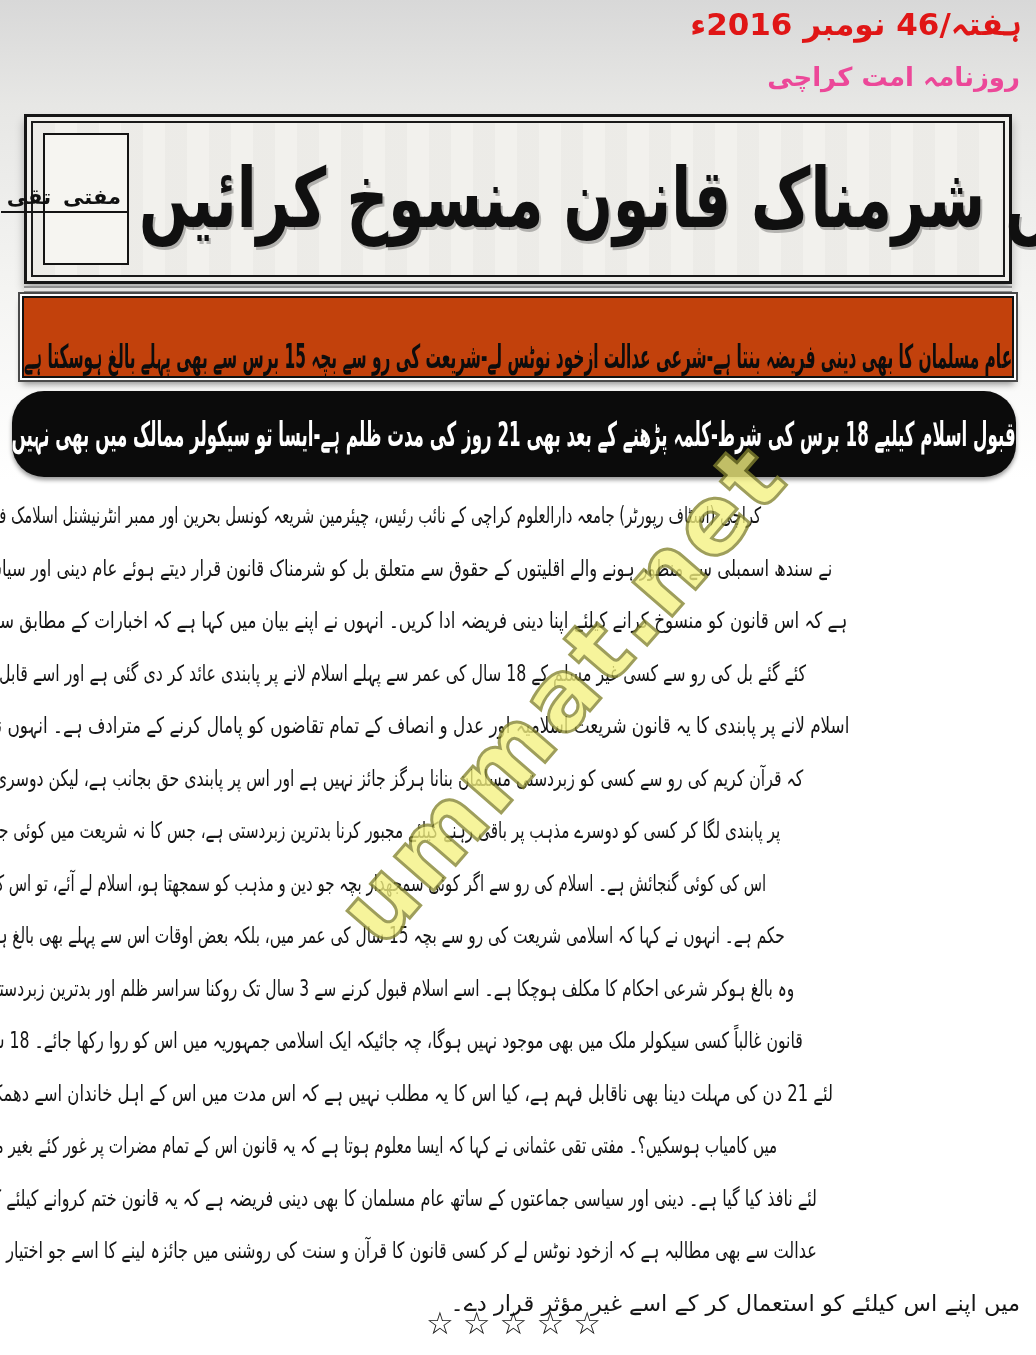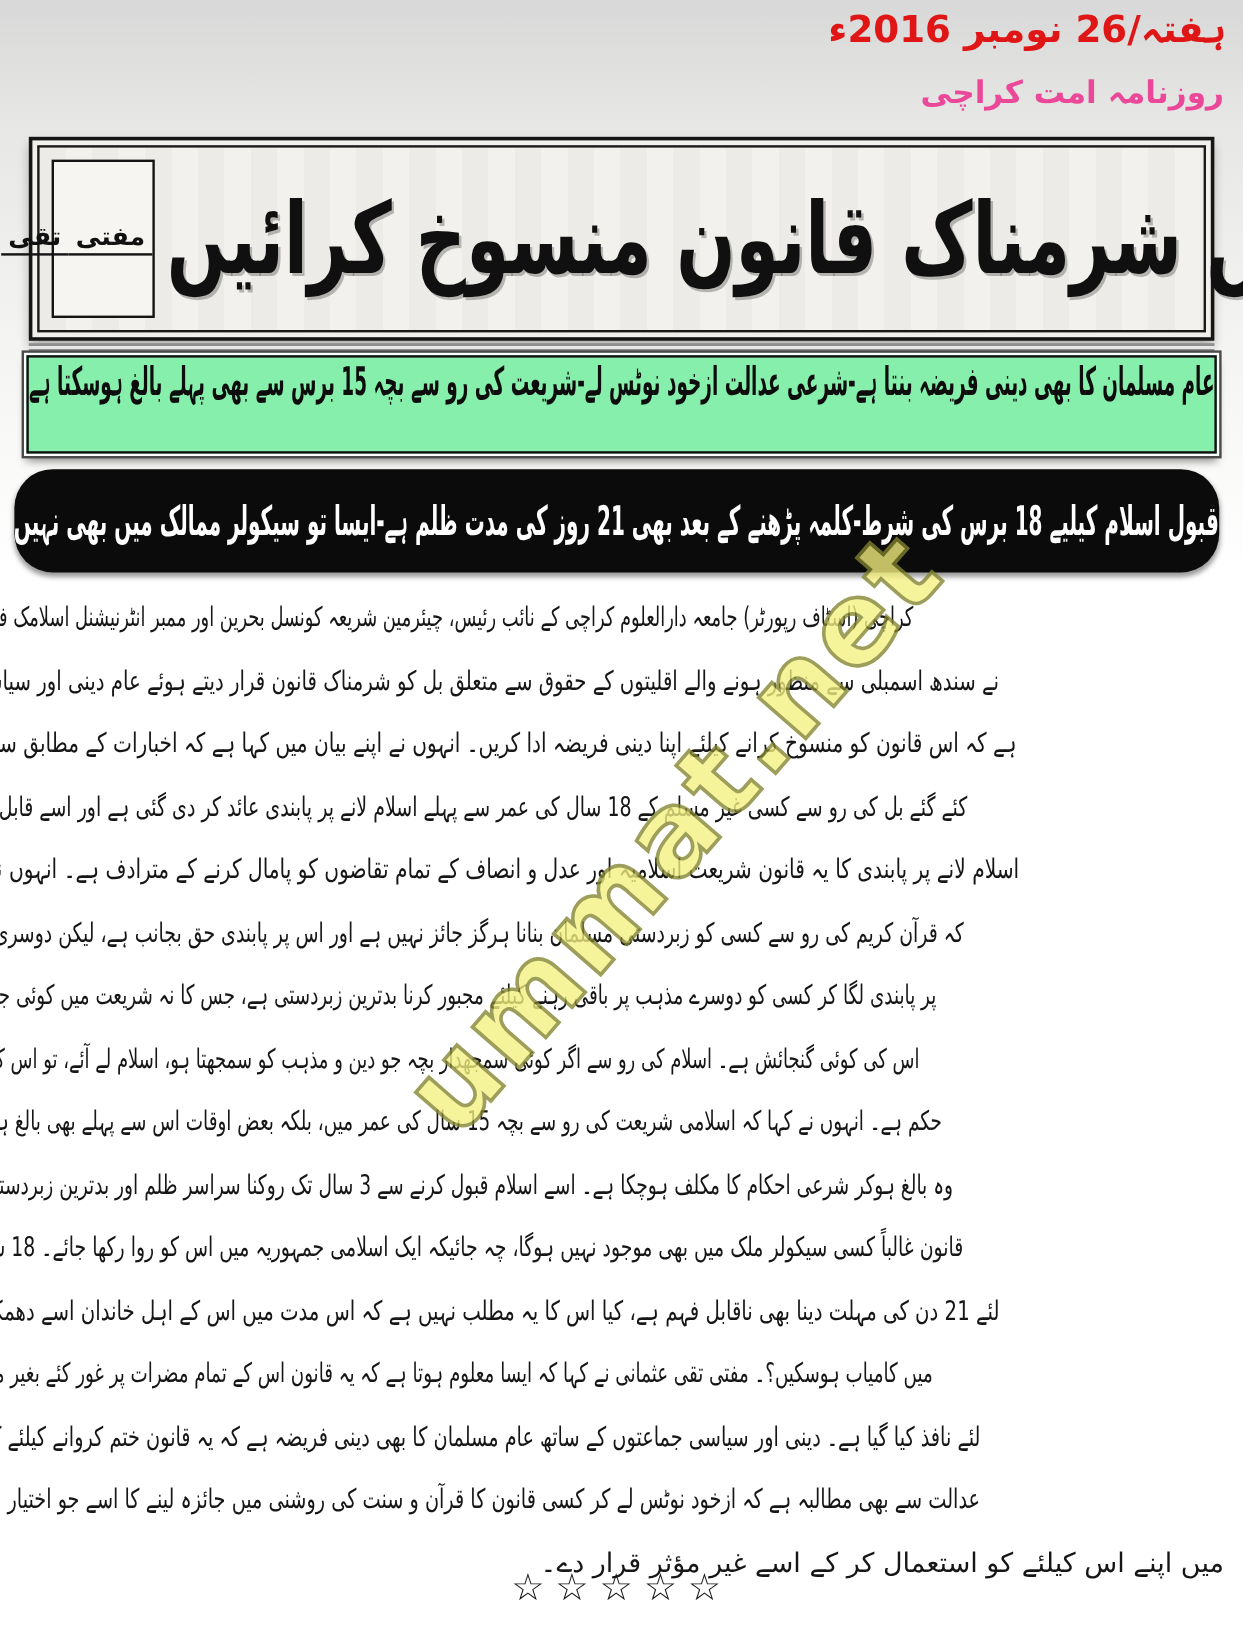--- a/index.html
+++ b/index.html
@@ -44,23 +44,23 @@
     font-weight:bold;font-size:58px;white-space:nowrap;overflow:visible;
   }
   .headline-text span{display:inline-block;transform-origin:center center;
     text-shadow:2px 2px 0 rgba(0,0,0,.25);}
   .stripes{
     position:absolute;left:24px;right:24px;top:286px;height:8px;
     background:repeating-linear-gradient(180deg,#8f8f8f 0 2px,#e6e6e4 2px 5px);
   }
   .subhead1{
     position:absolute;left:22px;right:22px;top:296px;height:82px;
-    background:#86efac;border:2px solid #111;
+    background:#c2410c;border:2px solid #111;
     box-shadow:0 0 0 2px #fff,0 0 0 4px #4a4a4a,0 6px 7px rgba(0,0,0,.45);
-    display:flex;align-items:flex-start;justify-content:center;box-sizing:border-box;
+    display:flex;align-items:flex-end;justify-content:center;box-sizing:border-box;
   }
   .subhead1 .t{
     direction:rtl;font-weight:bold;font-size:33px;color:#0d0d0d;white-space:nowrap;
     display:inline-block;transform-origin:center center;
   }
   .subhead2{
     position:absolute;left:12px;right:20px;top:391px;height:86px;
     background:var(--bar_black,#0b0b0b);
     display:flex;align-items:center;justify-content:center;box-sizing:border-box;
     box-shadow:0 3px 4px rgba(0,0,0,.4);
@@ -92,21 +92,21 @@
     position:absolute;left:0;right:0;top:1305px;text-align:center;
     font-size:31px;letter-spacing:9px;color:#141414;
   }
 </style>
 </head>
 <body>
 
 <div class="page">
   <div class="top-gradient"></div>
 
-  <div class="date-line">ہفتہ/26 نومبر 2016ء</div>
+  <div class="date-line">ہفتہ/46 نومبر 2016ء</div>
   <div class="publication">روزنامہ امت کراچی</div>
 
   <div class="headline-box">
     <div class="headline-inner">
       <div class="mufti-box">
         <div class="w u">مفتی</div>
         <div class="w u">تقی</div>
         <div class="w">شریعہ</div>
       </div>
       <div class="headline-text">

